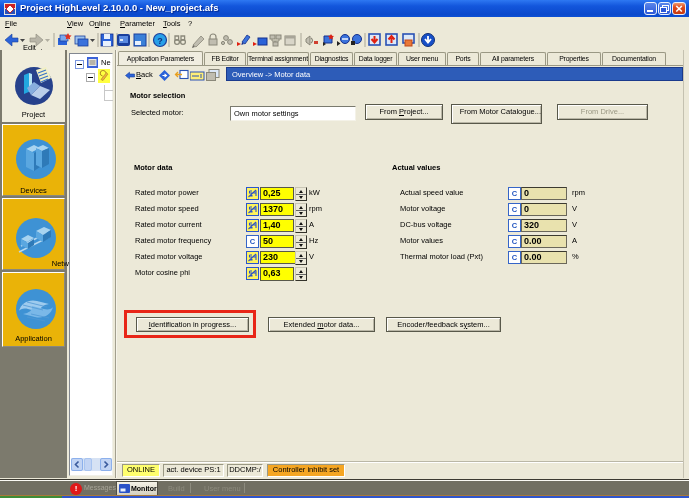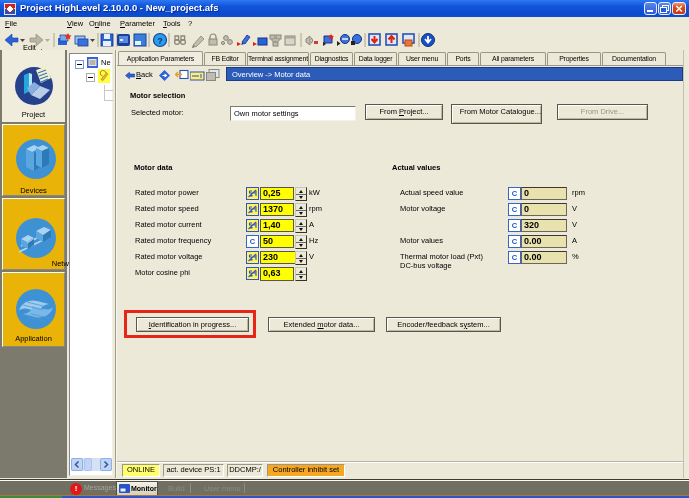--- a/index.html
+++ b/index.html
@@ -383,21 +383,21 @@
     </div>
 
     <div class="fieldlabel" style="left:283px;top:138px;">Actual speed value</div>
     <div class="cicon" style="left:391px;top:137px;">C</div>
     <div class="rfield" style="left:404px;top:137px;width:46px;height:13px;">0</div>
     <div class="unit" style="left:455px;top:138px;">rpm</div>
     <div class="fieldlabel" style="left:283px;top:154px;">Motor voltage</div>
     <div class="cicon" style="left:391px;top:153px;">C</div>
     <div class="rfield" style="left:404px;top:153px;width:46px;height:13px;">0</div>
     <div class="unit" style="left:455px;top:154px;">V</div>
-    <div class="fieldlabel" style="left:283px;top:170px;margin-top:41px;">DC-bus voltage</div>
+    <div class="fieldlabel" style="left:283px;top:170px;">DC-bus voltage</div>
     <div class="cicon" style="left:391px;top:169px;">C</div>
     <div class="rfield" style="left:404px;top:169px;width:46px;height:13px;">320</div>
     <div class="unit" style="left:455px;top:170px;">V</div>
     <div class="fieldlabel" style="left:283px;top:186px;">Motor values</div>
     <div class="cicon" style="left:391px;top:185px;">C</div>
     <div class="rfield" style="left:404px;top:185px;width:46px;height:13px;">0.00</div>
     <div class="unit" style="left:455px;top:186px;">A</div>
     <div class="fieldlabel" style="left:283px;top:202px;">Thermal motor load (Pxt)</div>
     <div class="cicon" style="left:391px;top:201px;">C</div>
     <div class="rfield" style="left:404px;top:201px;width:46px;height:13px;">0.00</div>

